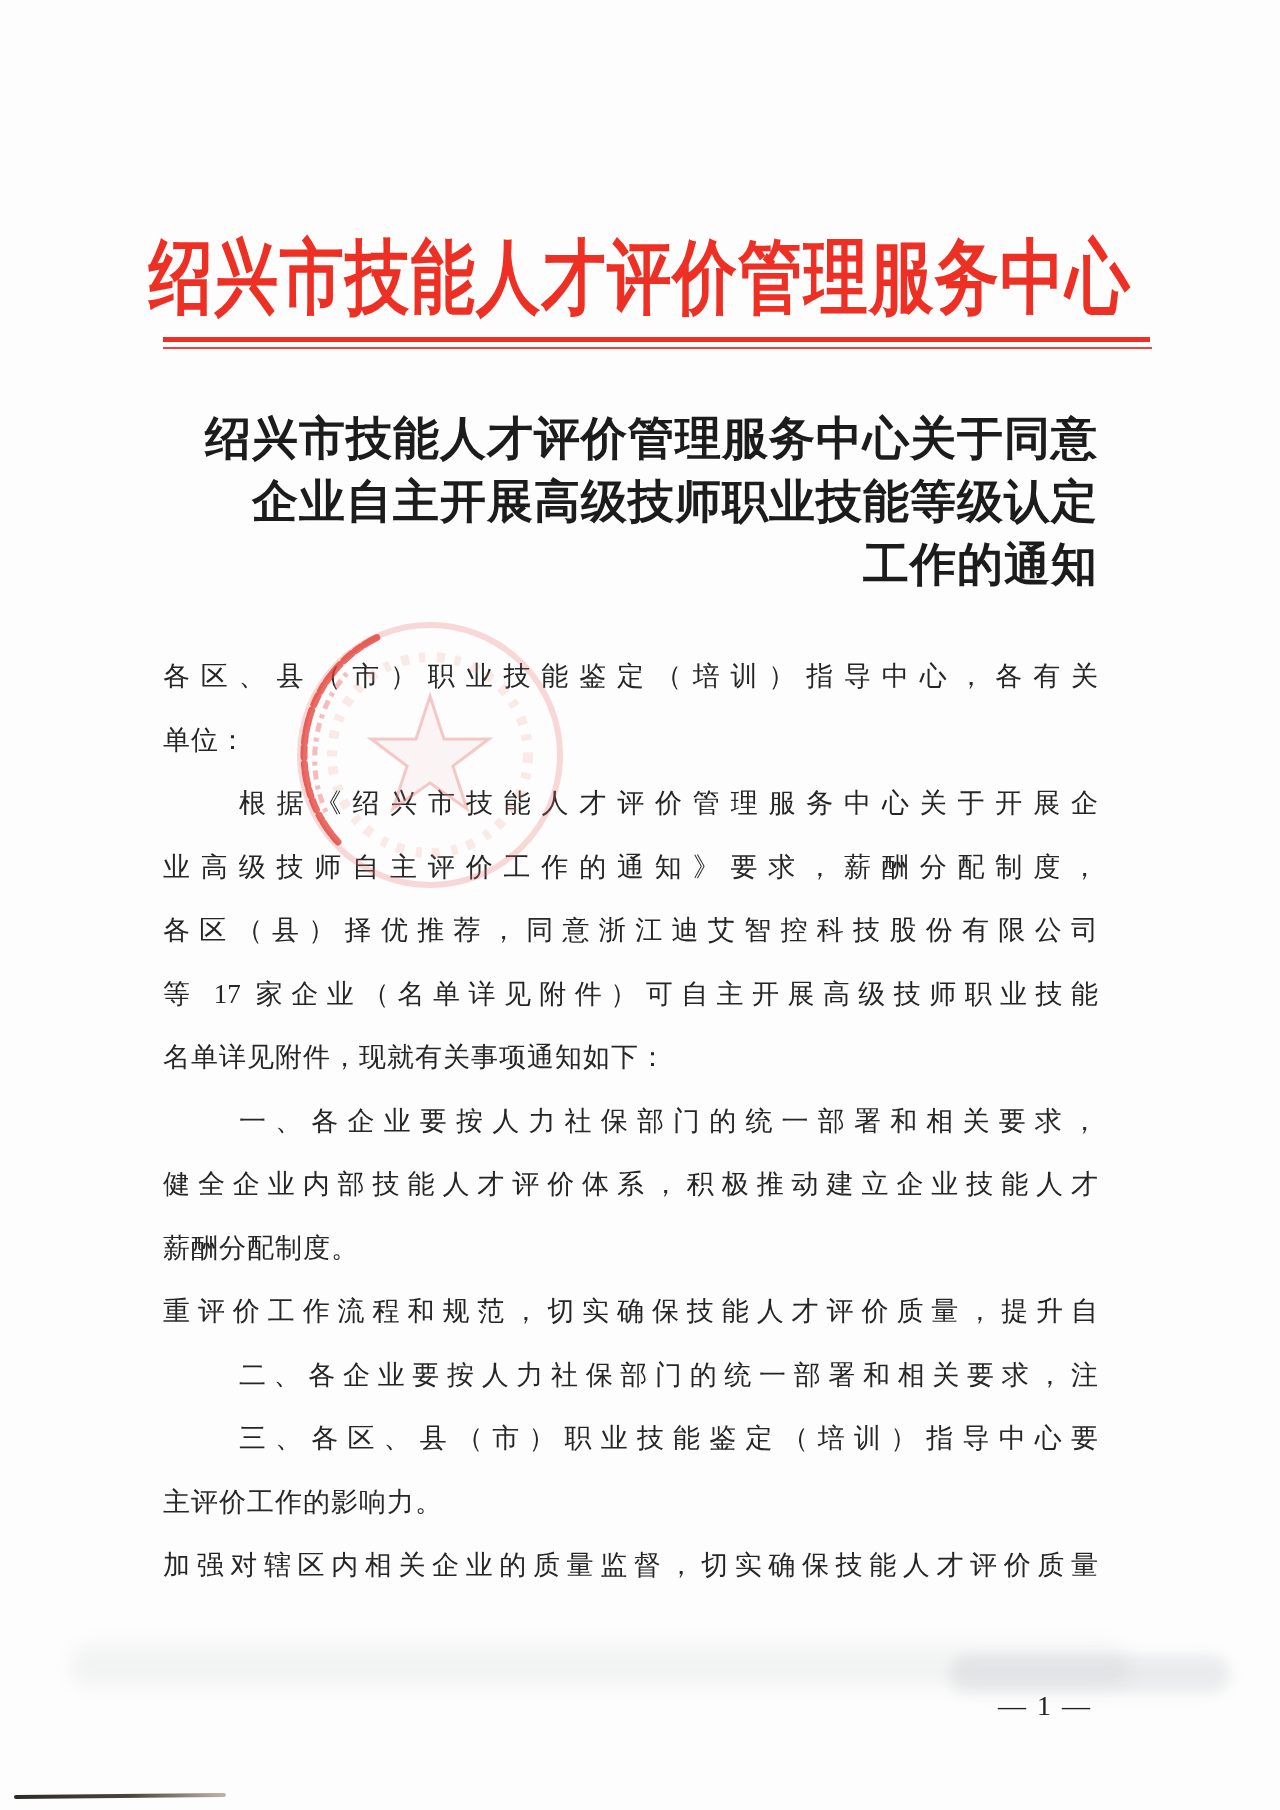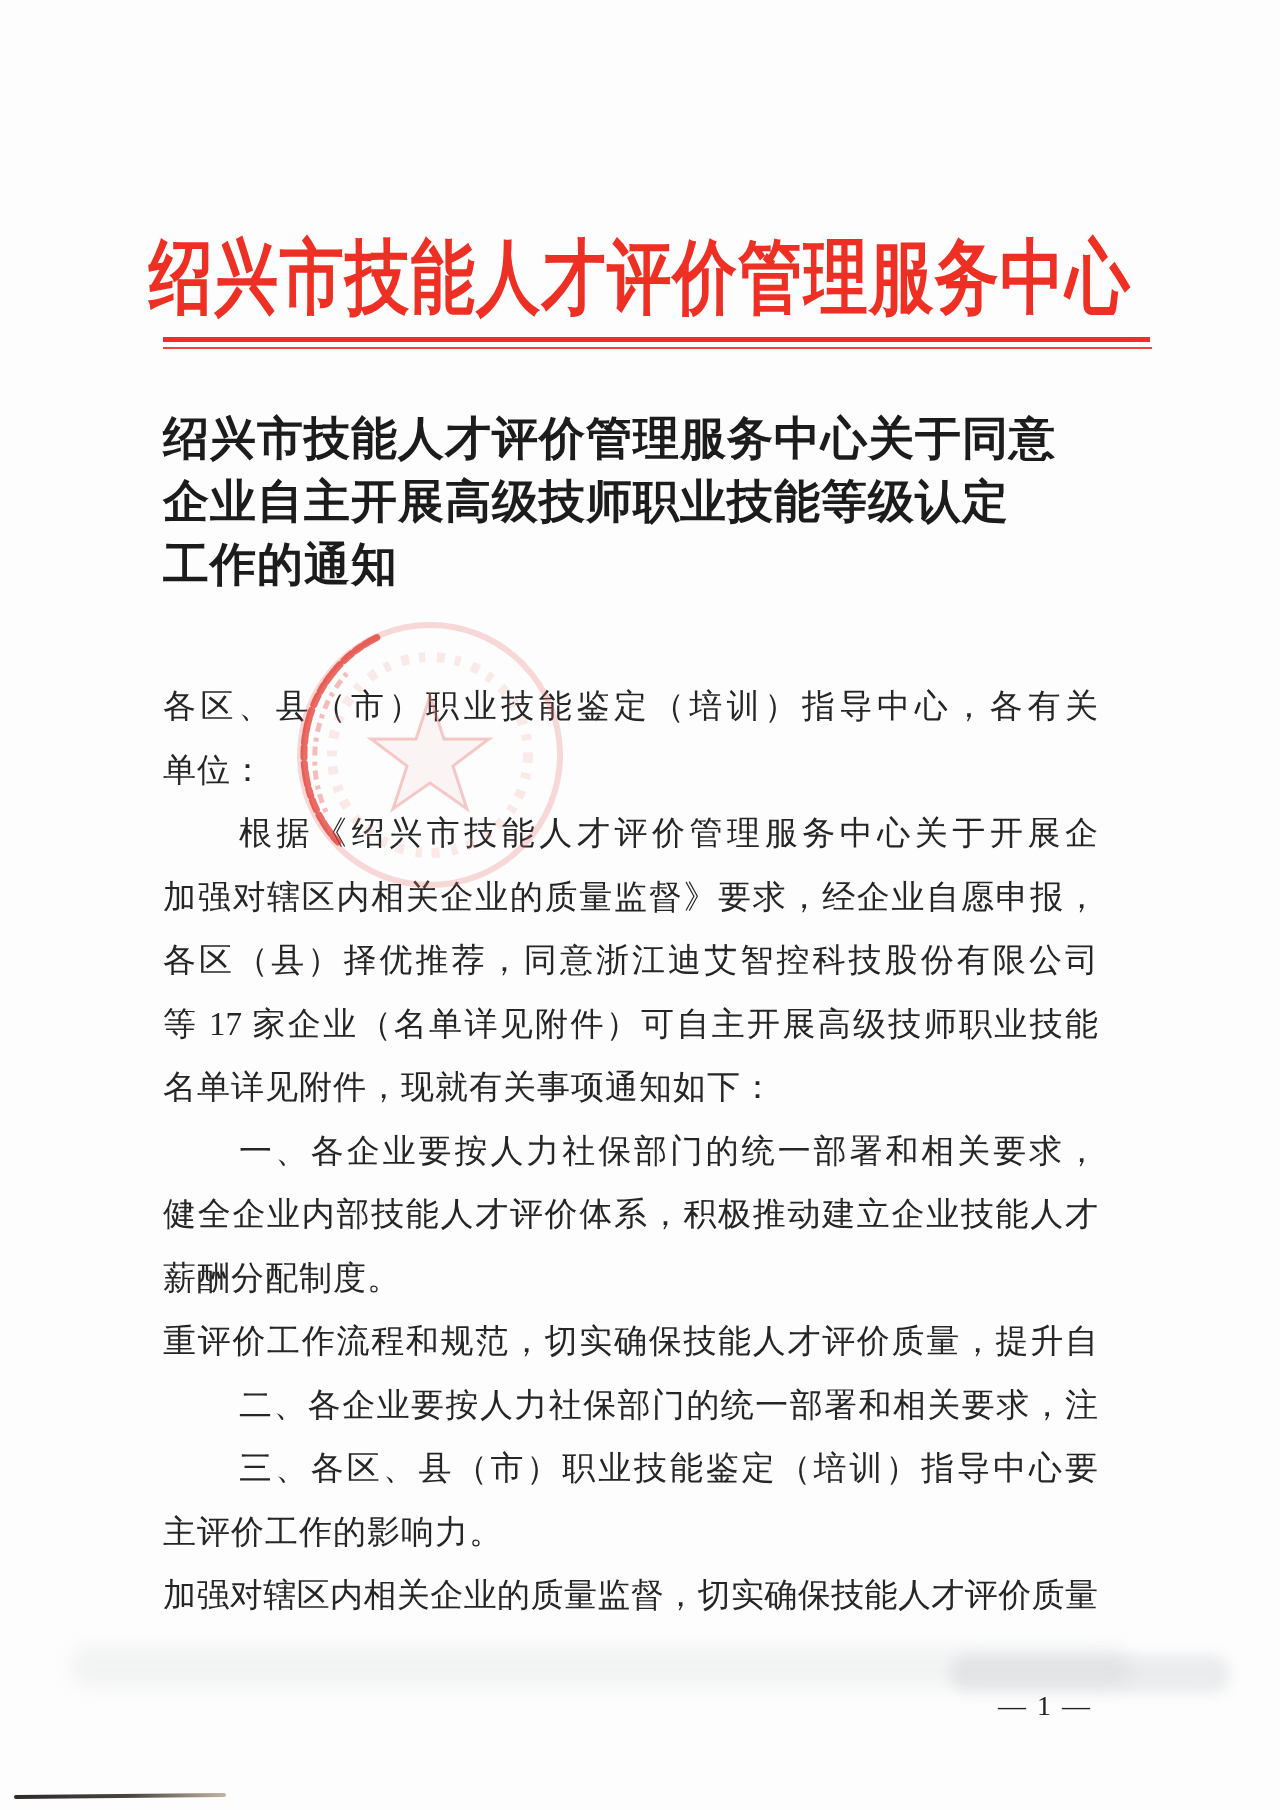--- a/index.html
+++ b/index.html
@@ -22,29 +22,29 @@
     position:absolute;top:337px;left:163px;width:987px;height:5px;
     background:#ee2f23;
   }
   .rule-thin{
     position:absolute;top:347px;left:163px;width:989px;height:2px;
     background:#f0423a;
   }
   
   .doc-title{
     position:absolute;top:407px;left:163px;width:935px;
-    text-align:left;
+    text-align:right;
     font-size:46px;font-weight:bold;letter-spacing:1px;
     line-height:63px;color:#1c1c1c;
     white-space:nowrap;
   }
   
   .body-block{
-    position:absolute;top:675px;left:163px;width:935px;
-    font-size:33px;line-height:63.5px;color:#262626;
+    position:absolute;top:645px;left:163px;width:935px;
+    font-size:27px;line-height:63.5px;color:#262626;
   }
   .bline{
     height:63.5px;white-space:nowrap;letter-spacing:1px;
   }
   .bline.just{
     white-space:normal;
     text-align:justify;text-align-last:justify;
     text-justify:inter-character;
     letter-spacing:0;
   }
@@ -88,21 +88,21 @@
 <div class="doc-title">
   <div>绍兴市技能人才评价管理服务中心关于同意</div>
   <div>企业自主开展高级技师职业技能等级认定</div>
   <div>工作的通知</div>
 </div>
 
 <div class="body-block">
   <div class="bline just">各区、县（市）职业技能鉴定（培训）指导中心，各有关</div>
   <div class="bline">单位：</div>
   <div class="bline just ind">根据《绍兴市技能人才评价管理服务中心关于开展企</div>
-  <div class="bline just">加强对辖区内相关企业的质量监督》要求，经企业自愿申报，</div>
+  <div class="bline just">业高级技师自主评价工作的通知》要求，薪酬分配制度，</div>
   <div class="bline just">各区（县）择优推荐，同意浙江迪艾智控科技股份有限公司</div>
   <div class="bline just">等 17 家企业（名单详见附件）可自主开展高级技师职业技能</div>
   <div class="bline">名单详见附件，现就有关事项通知如下：</div>
   <div class="bline just ind">一、各企业要按人力社保部门的统一部署和相关要求，</div>
   <div class="bline just">健全企业内部技能人才评价体系，积极推动建立企业技能人才</div>
   <div class="bline">薪酬分配制度。</div>
   <div class="bline just">重评价工作流程和规范，切实确保技能人才评价质量，提升自</div>
   <div class="bline just ind">二、各企业要按人力社保部门的统一部署和相关要求，注</div>
   <div class="bline just ind">三、各区、县（市）职业技能鉴定（培训）指导中心要</div>
   <div class="bline">主评价工作的影响力。</div>

